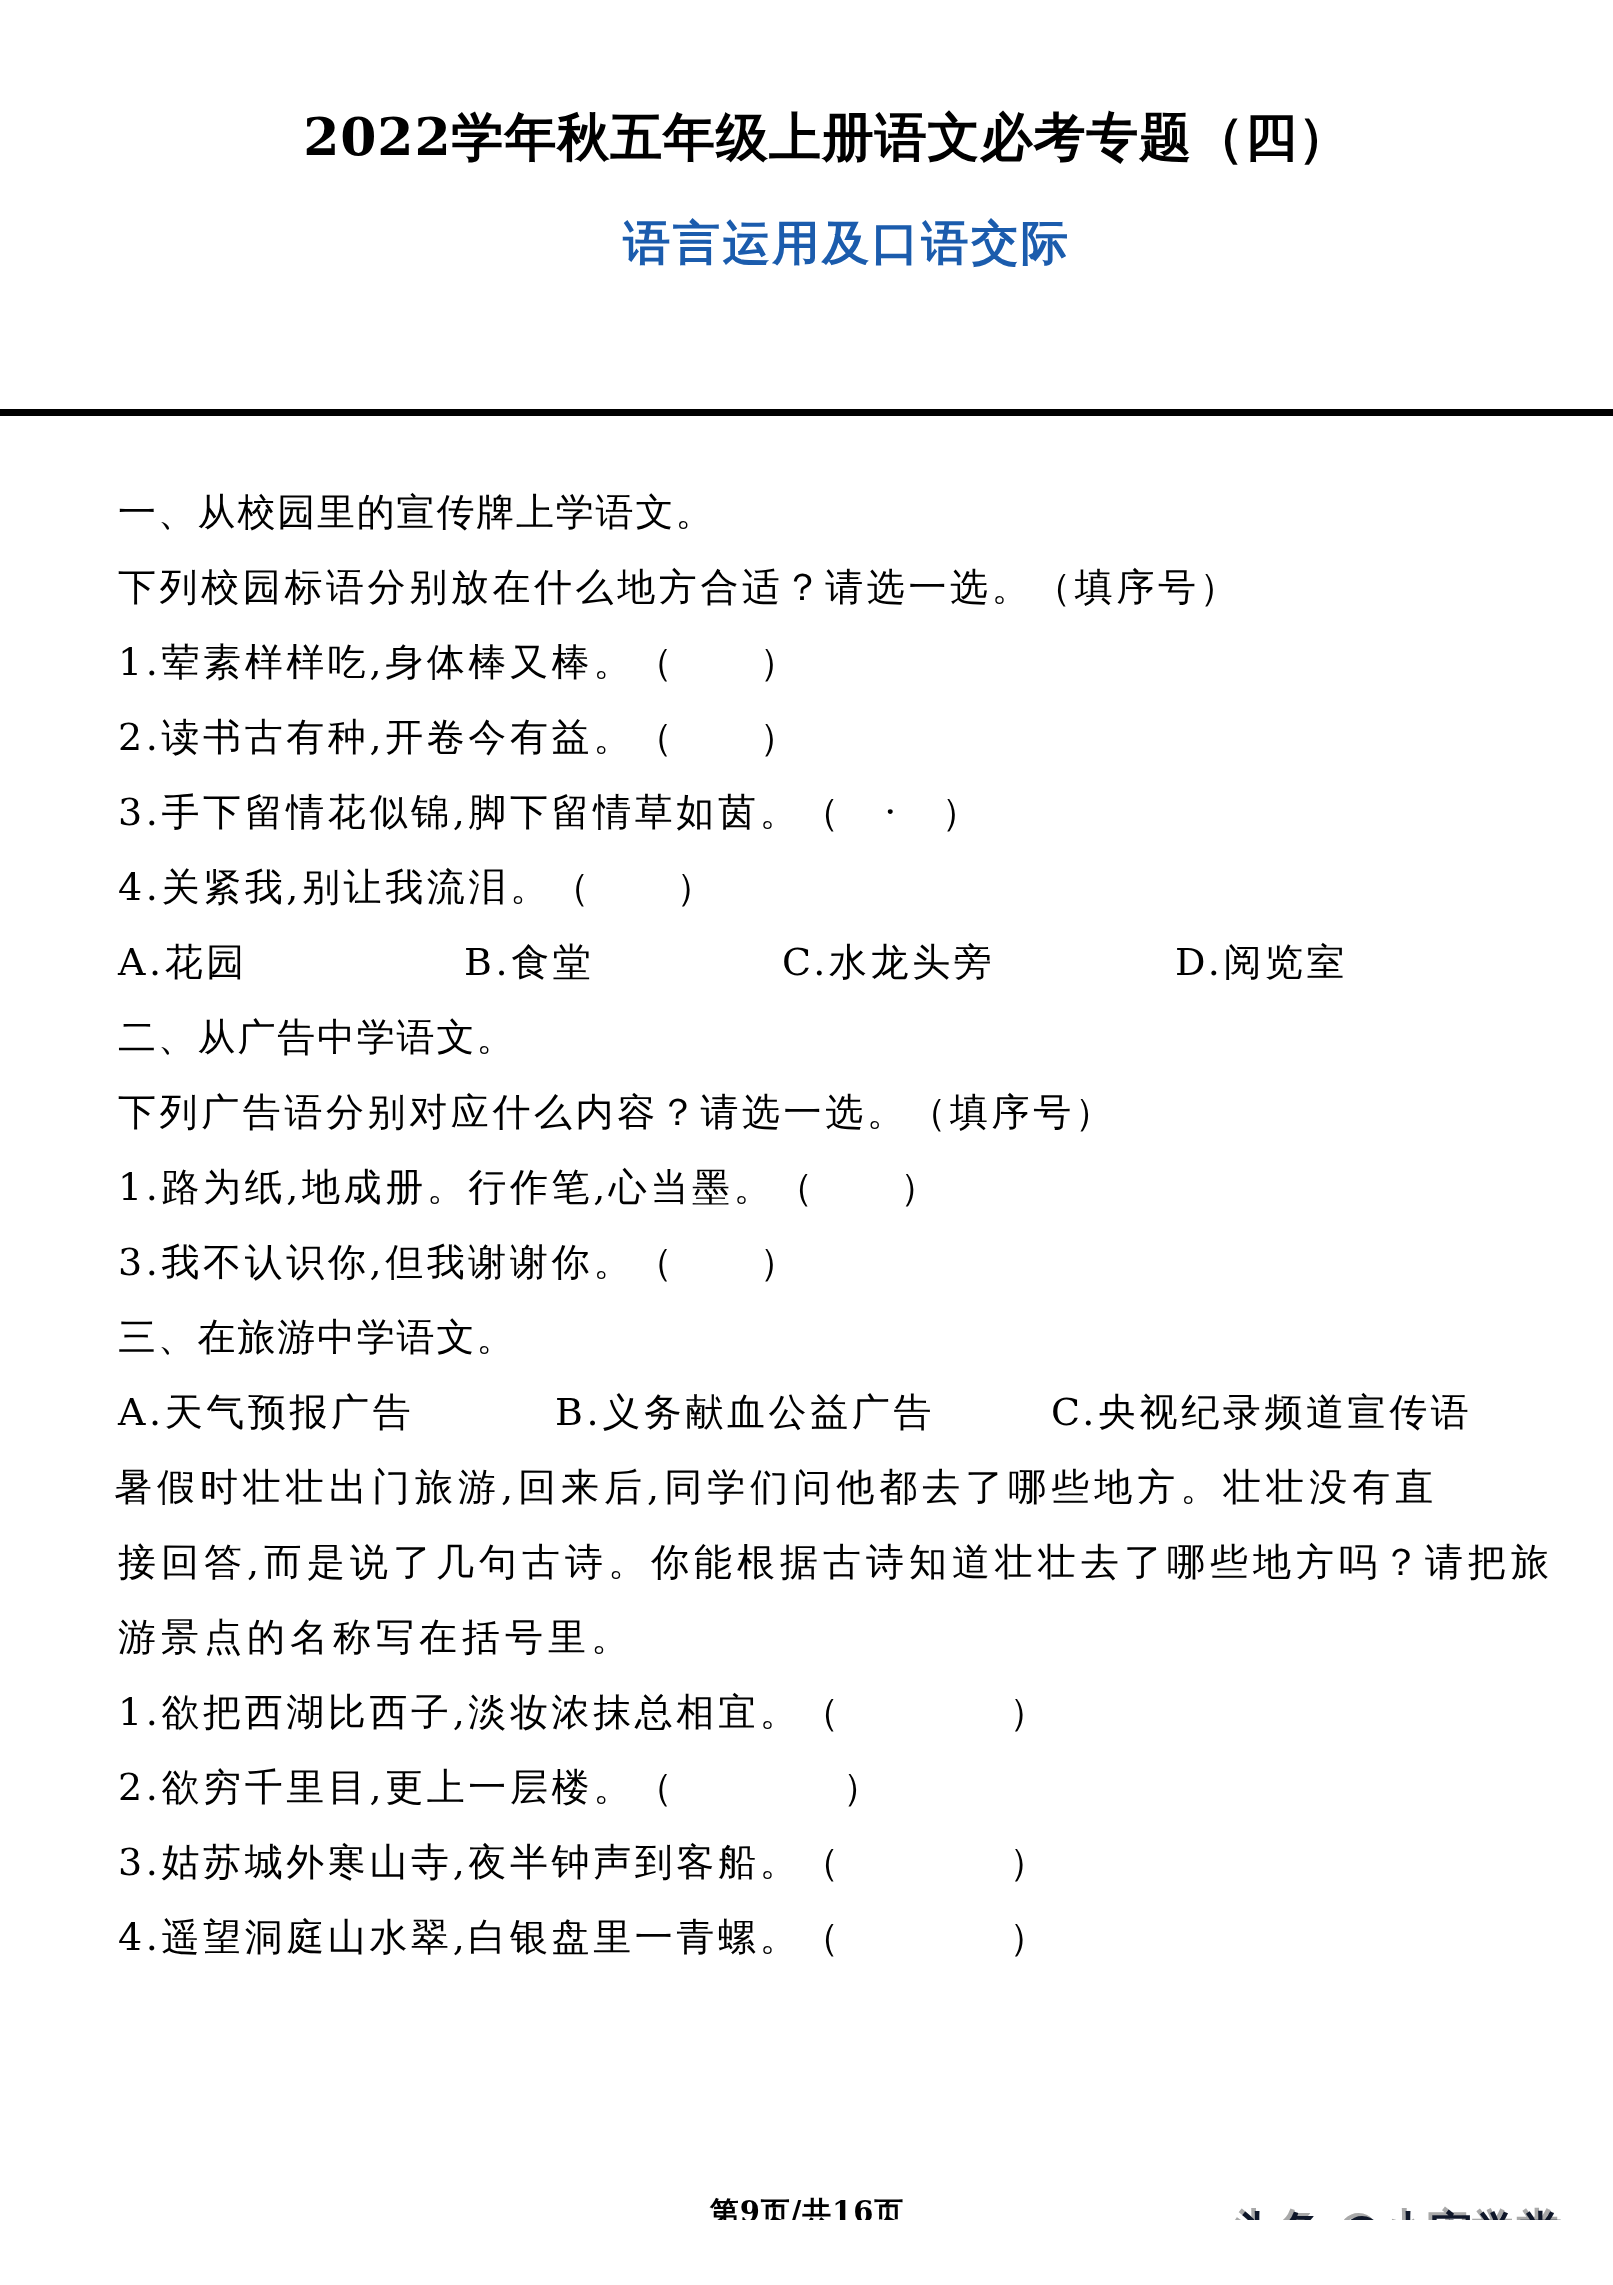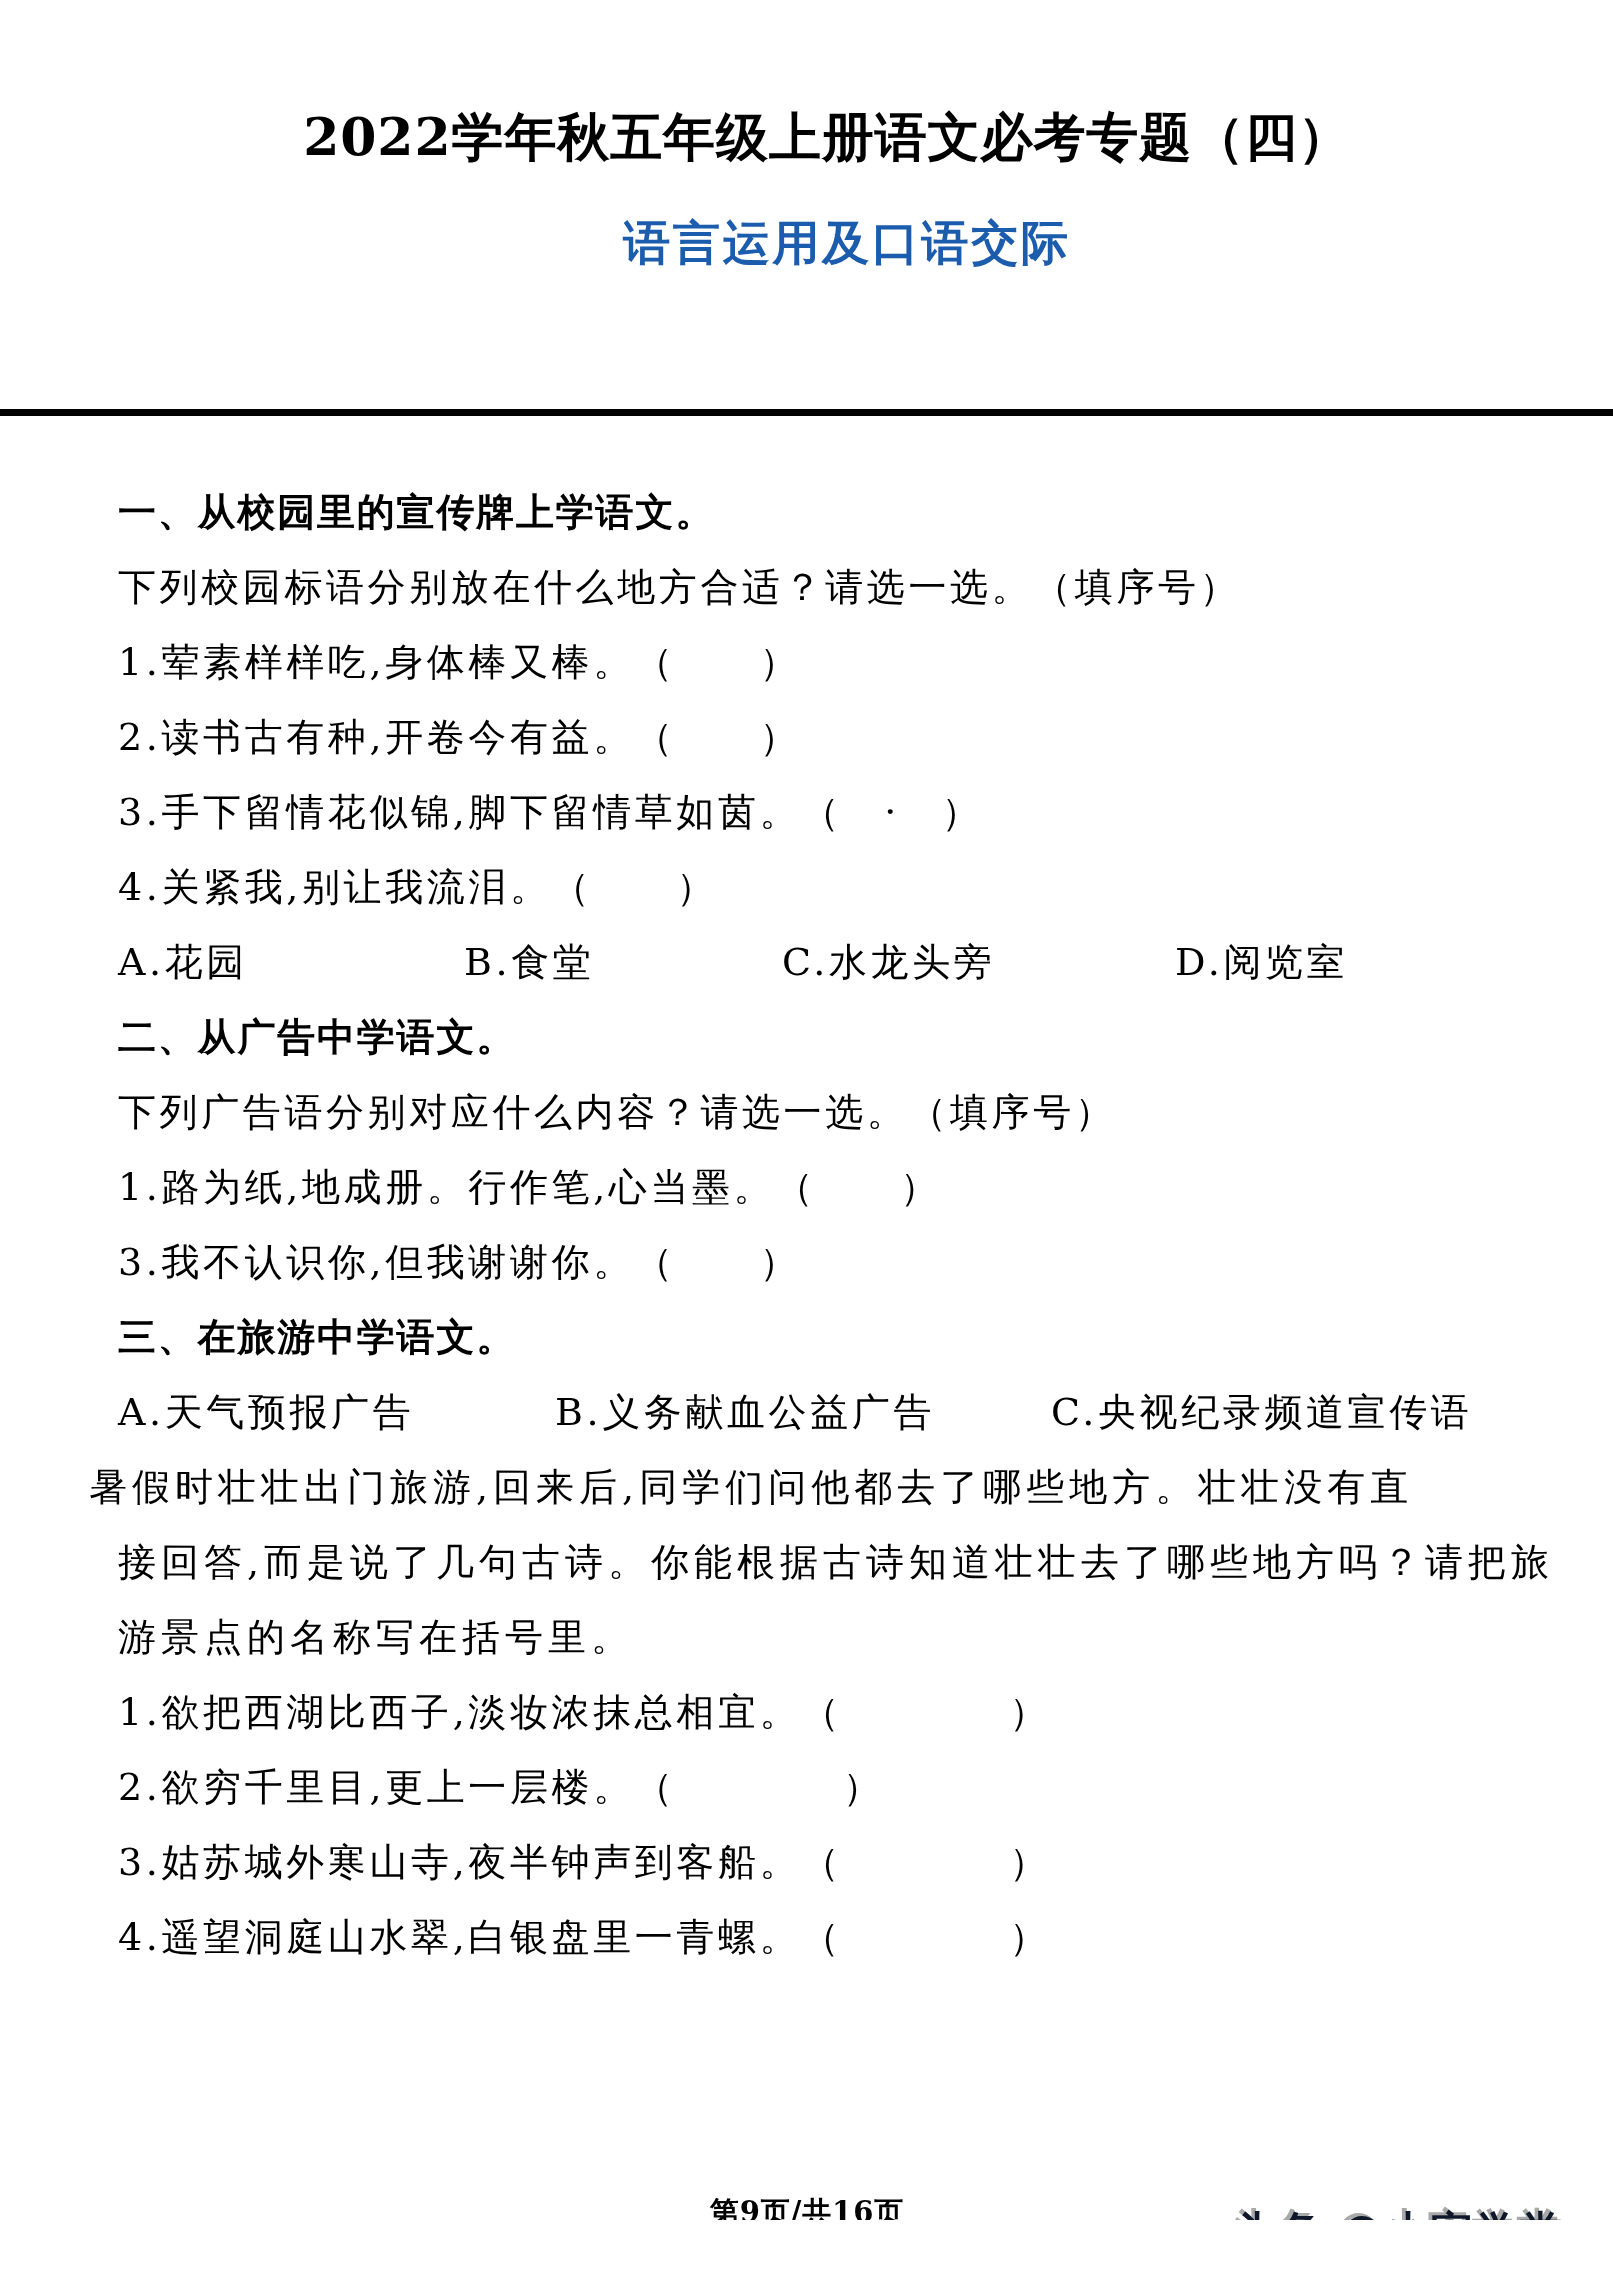--- a/index.html
+++ b/index.html
@@ -18,27 +18,27 @@
   .name-label{left:815px;}
   .fline{position:absolute;top:0;height:45px;border-bottom:4.5px solid #000;}
   .class-line{left:409px;width:362px;}
   .name-line{left:902px;width:356px;}
 
   .rule{position:absolute;top:409px;left:0;width:1614px;height:7.2px;background:#000;}
 
   .body{position:absolute;top:475px;left:0;width:1614px;}
   .line{height:75px;line-height:75px;padding-left:118px;font-size:38px;
         letter-spacing:3.6px;white-space:pre;}
-  .heading{font-family:"DejaVu Sans","Liberation Sans",sans-serif;font-weight:bold;letter-spacing:1.8px;}
+  .heading{font-family:"DejaVu Sans","Liberation Sans",sans-serif;font-weight:normal;letter-spacing:1.8px;}
   .optrow{position:relative;padding-left:15px;}
   .opt{position:absolute;top:0;white-space:pre;}
   .r1a{left:118px}.r1b{left:464px}.r1c{left:782px}.r1d{left:1175px}
   .r2a{left:118px}.r2b{left:555px}.r2c{left:1051px}
   .para{letter-spacing:5px;}
-  .para-indent{padding-left:89px;}
+  .para-indent{padding-left:114px;}
 
   .page-num{position:absolute;top:2193px;left:0;width:100%;text-align:center;
             font-size:29px;font-weight:bold;letter-spacing:0.9px;white-space:pre;}
   .watermark{position:absolute;top:2204px;left:1234px;font-size:43px;font-weight:bold;
              font-family:"DejaVu Sans","Liberation Sans",sans-serif;color:#0f172a;
              text-shadow:-3.6px -2.7px 0 #a9a9a9;letter-spacing:1.8px;white-space:pre;}
 </style>
 </head>
 <body>
 

